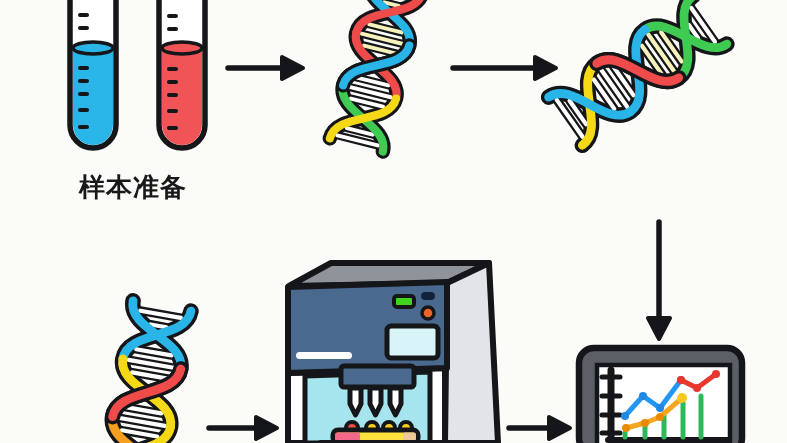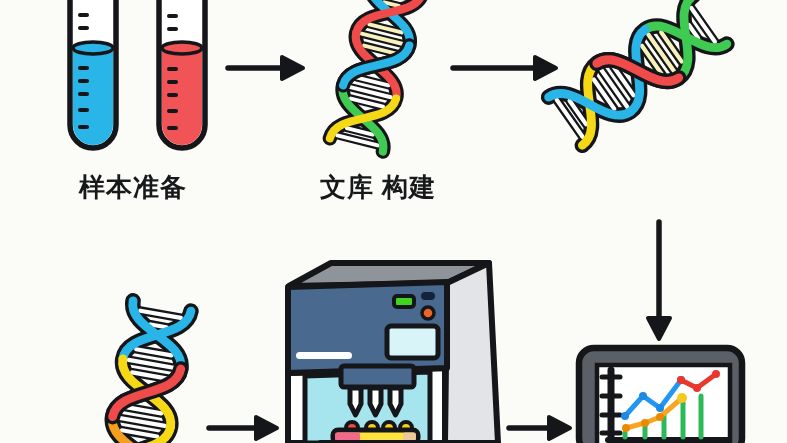--- a/index.html
+++ b/index.html
@@ -247,14 +247,13 @@
           <path d="M35,0C35,35 -35,35 -35,70" stroke="#2ab5e8" class="strand-core"></path>
           <path d="M-35,70C-35,105 35,105 35,140" stroke="#f6d916" class="strand-core"></path>
           <path d="M35,140C35,175 -35,175 -35,210" stroke="#f6d916" class="strand-core"></path>
           <path d="M35,70C35,105 -35,105 -35,140" class="strand-outline"></path>
           <path d="M35,70C35,105 -35,105 -35,140" stroke="#ef4b4b" class="strand-core"></path>
         </g>
       </g>
   </svg>
 
   <div class="step-label" style="left:133px">样本准备</div>
-  <div class="step-label" style="left:378px">文库 构建</div>
 </div>
 
 </body></html>

